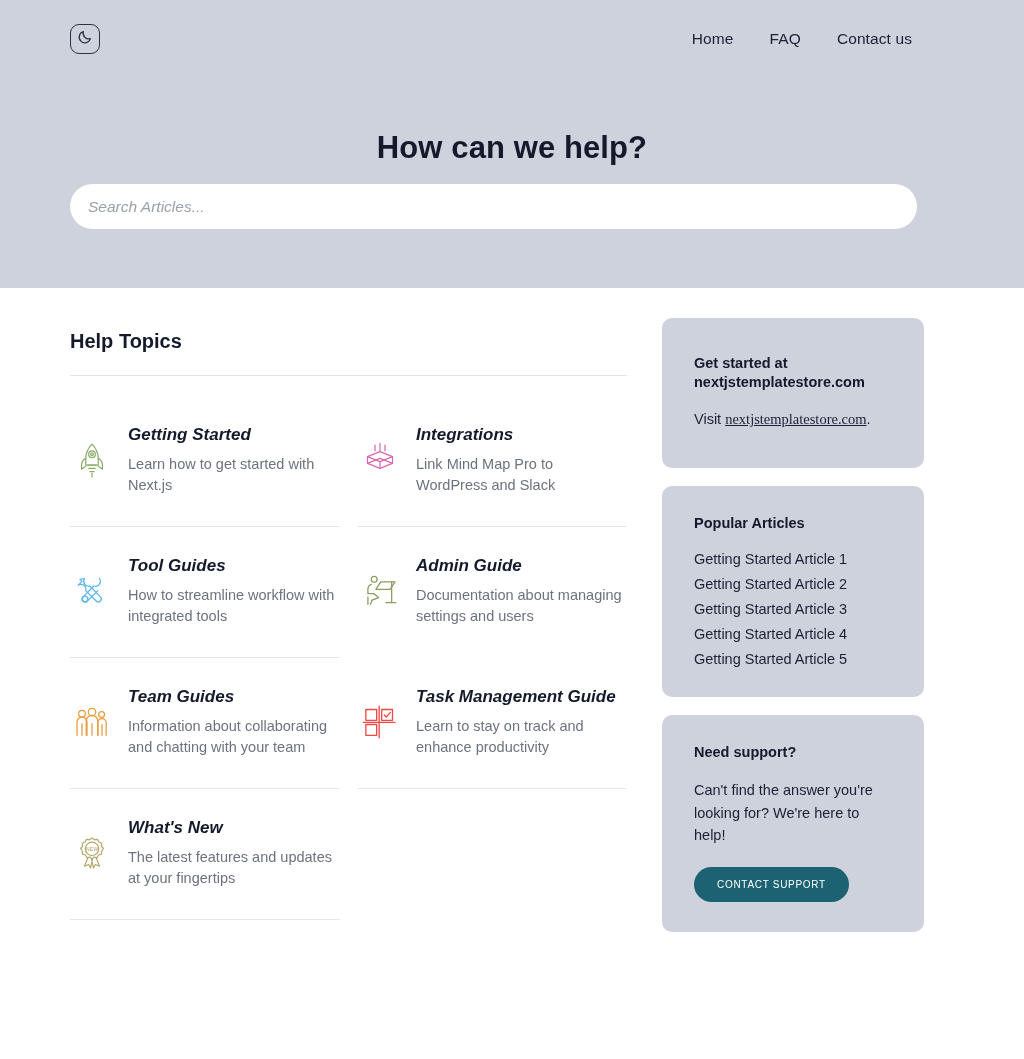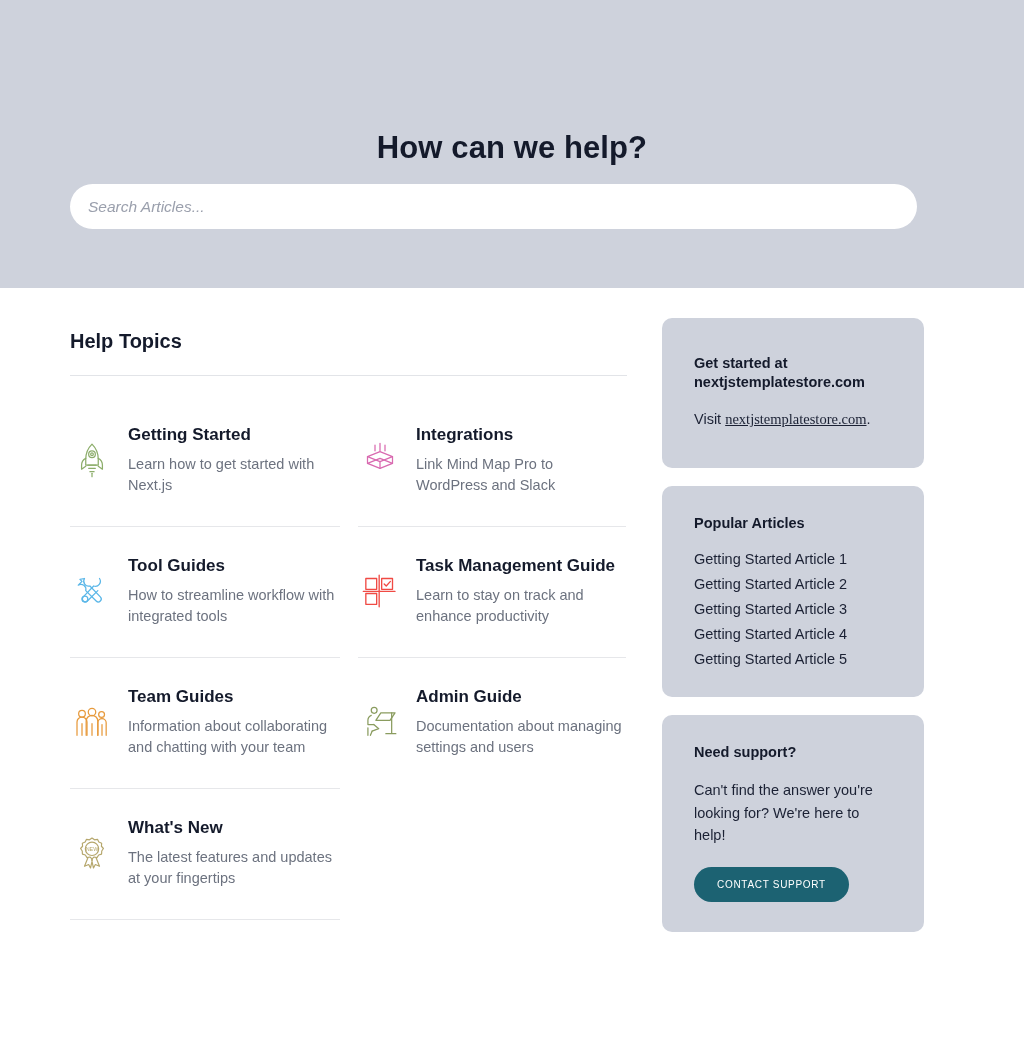--- a/index.html
+++ b/index.html
@@ -139,20 +139,21 @@
     justify-content: center;
     margin-top: 16px;
   }
   .topic-text { padding-top: 2px; }
   .topic-name {
     font-size: 17px;
     font-weight: bold;
     color: #141a2b;
     line-height: 1.32;
     margin-bottom: 8px;
+    font-style: italic;
   }
   .topic-desc {
     font-size: 14.5px;
     color: #6c727f;
     line-height: 1.42;
     max-width: 210px;
   }
 
   
   .sidebar {
@@ -217,20 +218,34 @@
     letter-spacing: 0.7px;
     font-family: "Liberation Sans", sans-serif;
     cursor: pointer;
   }
 </style>
 </head>
 <body>
 
 <div class="hero">
 
+  <div class="navbar">
+    <div class="logo-box">
+      <span>
+        <svg width="16" height="16" viewBox="0 0 24 24" fill="none" stroke="#2b3244" stroke-width="1.9" stroke-linecap="round" stroke-linejoin="round">
+          <path d="M20 14.5A8.5 8.5 0 0 1 9.5 4 8.5 8.5 0 1 0 20 14.5z"></path>
+        </svg>
+      </span>
+    </div>
+    <nav class="nav-links">
+      <a class="nav-link" href="#">Home</a>
+      <a class="nav-link" href="#">FAQ</a>
+      <a class="nav-link" href="#">Contact us</a>
+    </nav>
+  </div>
 
   <h1 class="hero-title">How can we help?</h1>
 
   <div class="search-wrap">
     <input class="search-input" type="text" placeholder="Search Articles..." style="">
   </div>
 </div>
 
 <div class="main">
   <div class="main-inner">
@@ -317,50 +332,50 @@
                 <path d="M9 20v8M39 20v8M24 26v8"></path>
                 <path d="M18 6v7M24 4v9M30 6v7"></path>
               </svg>
             </span>
             <div class="topic-text">
               <div class="topic-name">Integrations</div>
               <div class="topic-desc">Link Mind Map Pro to WordPress and Slack</div>
             </div>
           </div>
 
-          <div class="topic-item">
-            <span class="topic-icon">
-              <svg width="40" height="40" viewBox="0 0 48 48" fill="none" stroke="#f04a44" stroke-width="1.6" stroke-linecap="round" stroke-linejoin="round">
-                <rect x="7" y="9" width="13" height="13"></rect>
-                <rect x="26" y="9" width="13" height="13"></rect>
-                <rect x="7" y="27" width="13" height="13"></rect>
-                <path d="M29 15.5l2.5 2.5 5-5.5"></path>
-                <path d="M23 5v38M4 24.5h38"></path>
-              </svg>
-            </span>
-            <div class="topic-text">
-              <div class="topic-name">Task Management Guide</div>
-              <div class="topic-desc">Learn to stay on track and enhance productivity</div>
-            </div>
-          </div>
-
           <div class="topic-item no-rule">
             <span class="topic-icon">
               <svg width="40" height="40" viewBox="0 0 48 48" fill="none" stroke="#8a9c5f" stroke-width="1.5" stroke-linecap="round" stroke-linejoin="round">
                 <circle cx="17" cy="10" r="3.5"></circle>
                 <path d="M13.5 16c-2.5 1-4 3-4 6v5h7"></path>
                 <path d="M16.5 27l6 5-8 3"></path>
                 <path d="M9.5 31v9M14.5 35l-2 5"></path>
                 <path d="M19 22h17l6-9H25z"></path>
                 <path d="M38 13v25M31 38h12"></path>
               </svg>
             </span>
             <div class="topic-text">
               <div class="topic-name">Admin Guide</div>
               <div class="topic-desc">Documentation about managing settings and users</div>
+            </div>
+          </div>
+
+          <div class="topic-item">
+            <span class="topic-icon">
+              <svg width="40" height="40" viewBox="0 0 48 48" fill="none" stroke="#f04a44" stroke-width="1.6" stroke-linecap="round" stroke-linejoin="round">
+                <rect x="7" y="9" width="13" height="13"></rect>
+                <rect x="26" y="9" width="13" height="13"></rect>
+                <rect x="7" y="27" width="13" height="13"></rect>
+                <path d="M29 15.5l2.5 2.5 5-5.5"></path>
+                <path d="M23 5v38M4 24.5h38"></path>
+              </svg>
+            </span>
+            <div class="topic-text">
+              <div class="topic-name">Task Management Guide</div>
+              <div class="topic-desc">Learn to stay on track and enhance productivity</div>
             </div>
           </div>
         </div>
 
       </div>
     </section>
 
     <aside class="sidebar">
 
       <div class="side-card promo">

